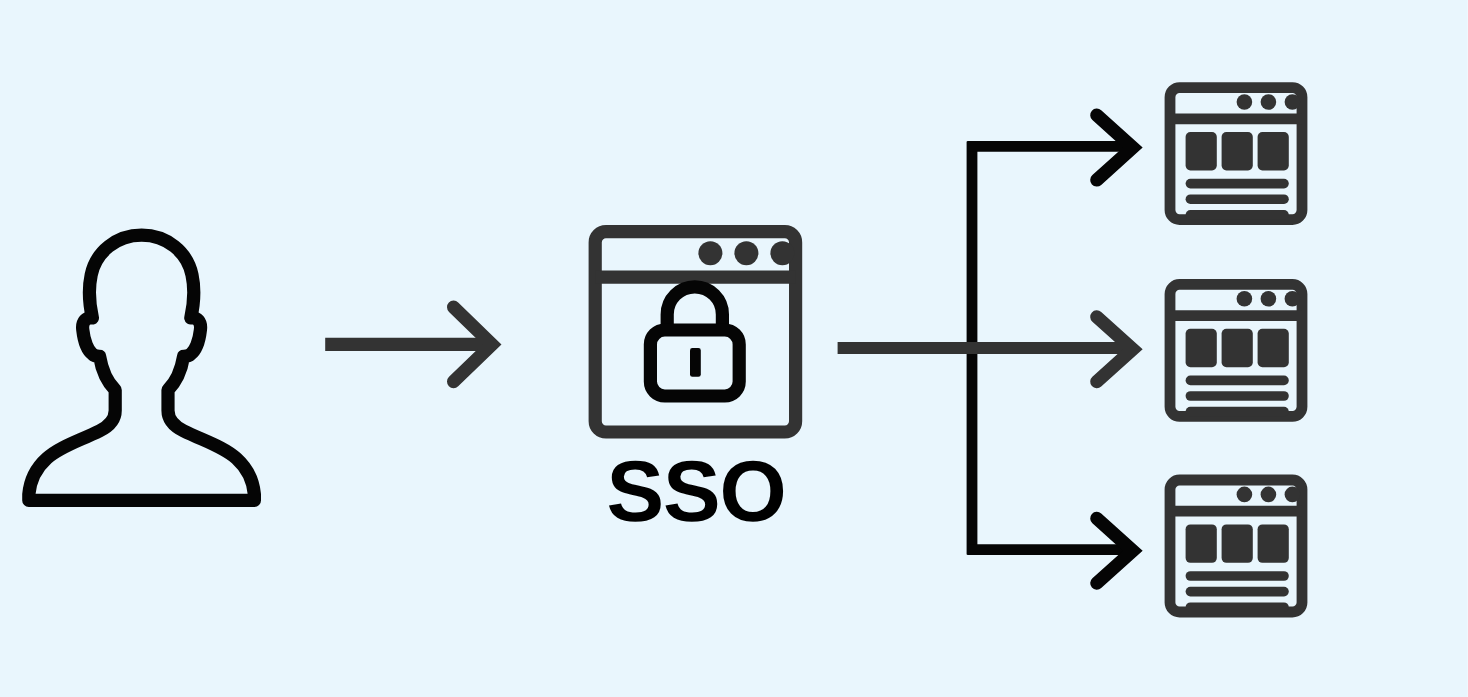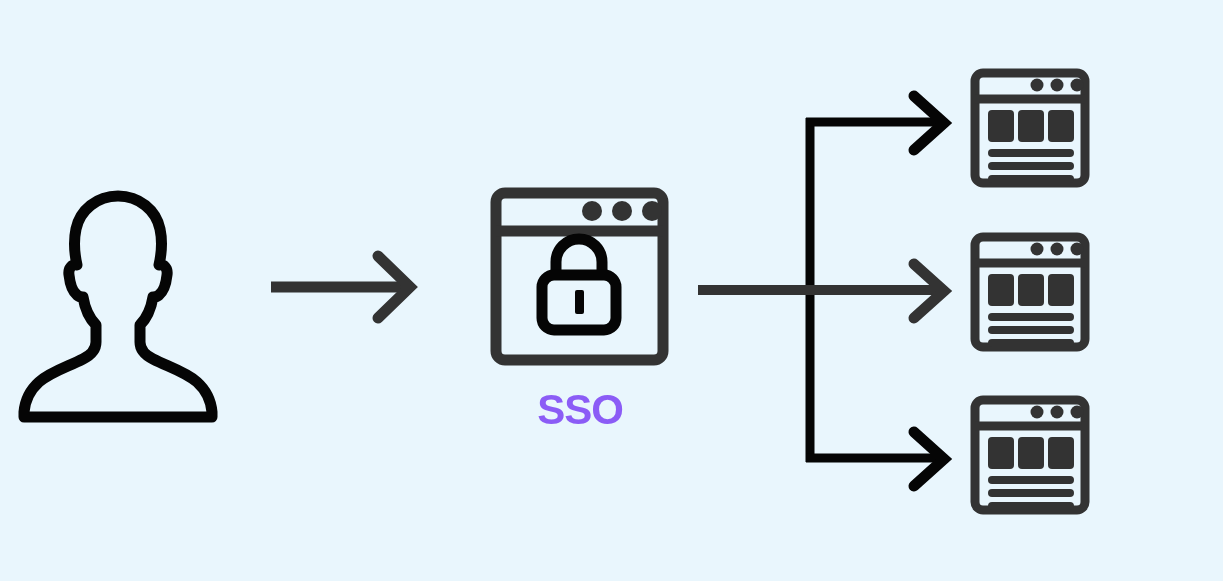--- a/index.html
+++ b/index.html
@@ -27,24 +27,24 @@
     height: 581px;
   }
   .sso-label {
     position: absolute;
     left: 440px;
     top: 376px;
     width: 280px;
     text-align: center;
     font-family: "Liberation Sans", sans-serif;
     font-weight: bold;
-    font-size: 42px;
+    font-size: 72px;
     line-height: 68px;
     letter-spacing: -1px;
-    color: #8b5cf6;
+    color: #000000;
     user-select: none;
   }
 </style>
 </head>
 <body>
 
 <div id="canvas">
 
   <svg class="layer" viewBox="0 0 1223 581" xmlns="http://www.w3.org/2000/svg">
 

